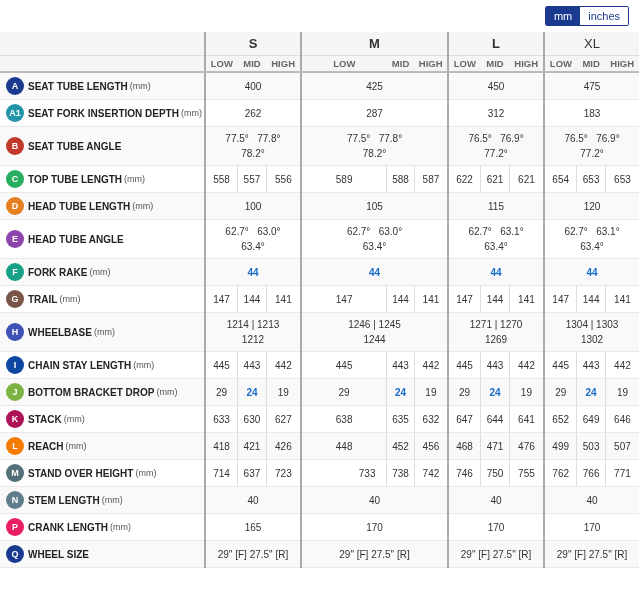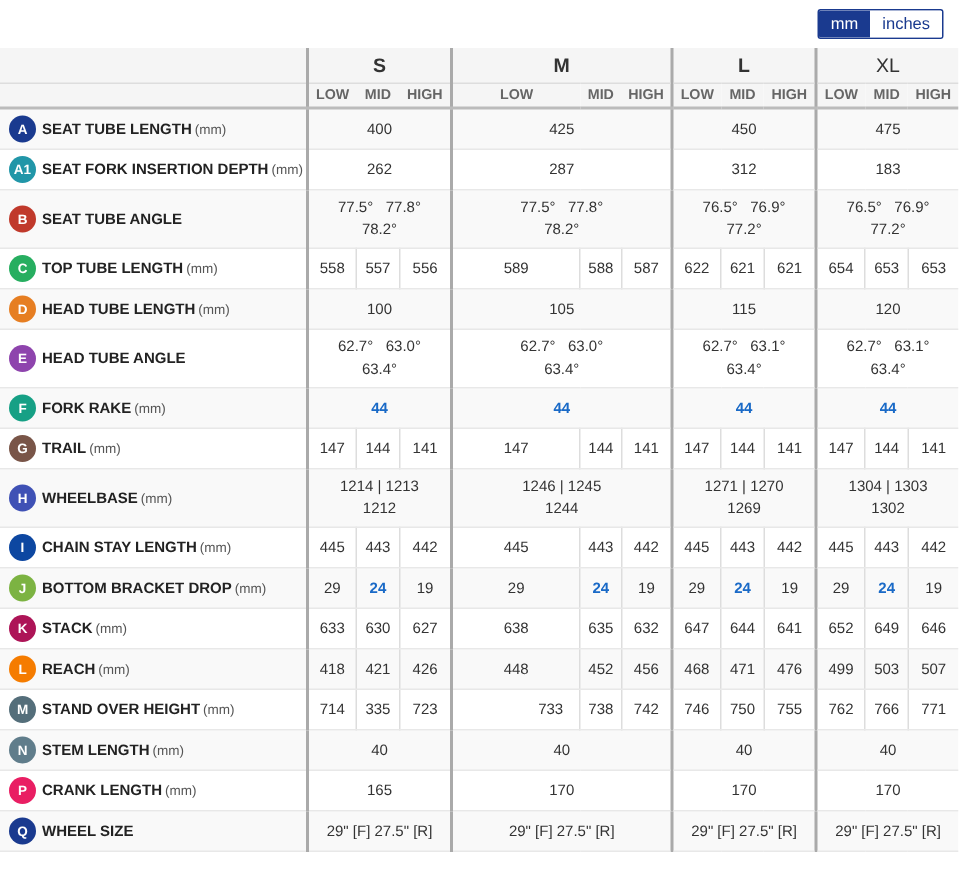--- a/index.html
+++ b/index.html
@@ -392,21 +392,21 @@
       </tr>
       <tr class="data-row">
         <td class="label-col" style="border-right: 2px solid rgb(170, 170, 170);">
           <div class="row-label">
             <span class="row-icon icon-steel">M</span>
             <span class="row-label-text">STAND OVER HEIGHT</span>
             <span class="row-unit">(mm)</span>
           </div>
         </td>
         <td class="val-col" style="border-right: 1px solid rgb(221, 221, 221);">714</td>
-        <td class="val-col" style="border-right: 1px solid rgb(221, 221, 221);">335</td>
+        <td class="val-col" style="border-right: 1px solid rgb(221, 221, 221);">637</td>
         <td class="val-col" style="border-right: 2px solid rgb(170, 170, 170);">723</td>
         <td class="val-col" style="border-right: 1px solid rgb(221, 221, 221); padding-left: 48px;">733</td>
         <td class="val-col" style="border-right: 1px solid rgb(221, 221, 221);">738</td>
         <td class="val-col" style="border-right: 2px solid rgb(170, 170, 170);">742</td>
         <td class="val-col" style="border-right: 1px solid rgb(221, 221, 221);">746</td>
         <td class="val-col" style="border-right: 1px solid rgb(221, 221, 221);">750</td>
         <td class="val-col" style="border-right: 2px solid rgb(170, 170, 170);">755</td>
         <td class="val-col" style="border-right: 1px solid rgb(221, 221, 221);">762</td>
         <td class="val-col" style="border-right: 1px solid rgb(221, 221, 221);">766</td>
         <td class="val-col">771</td>

